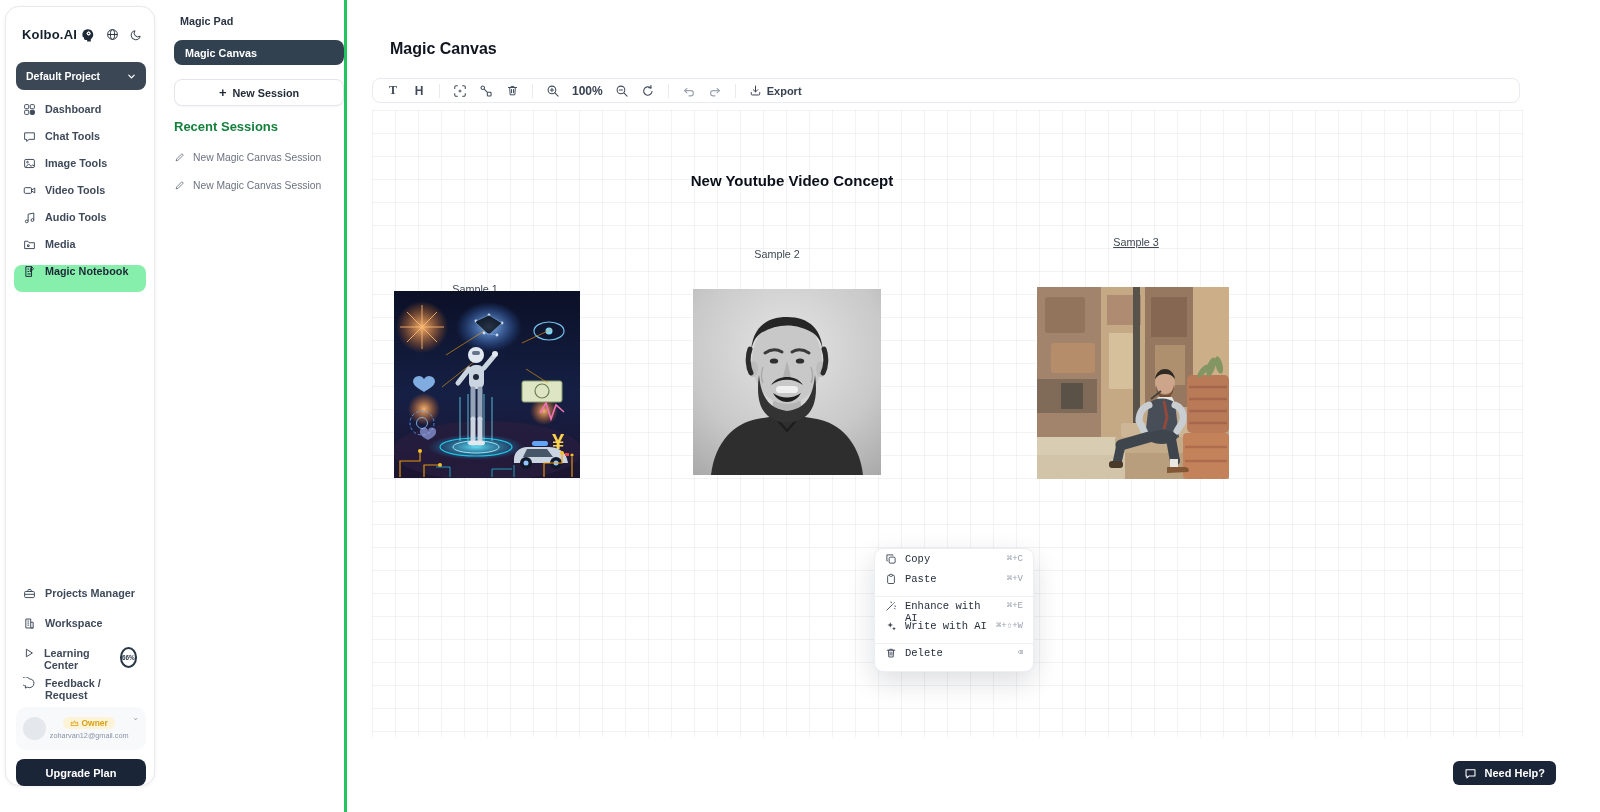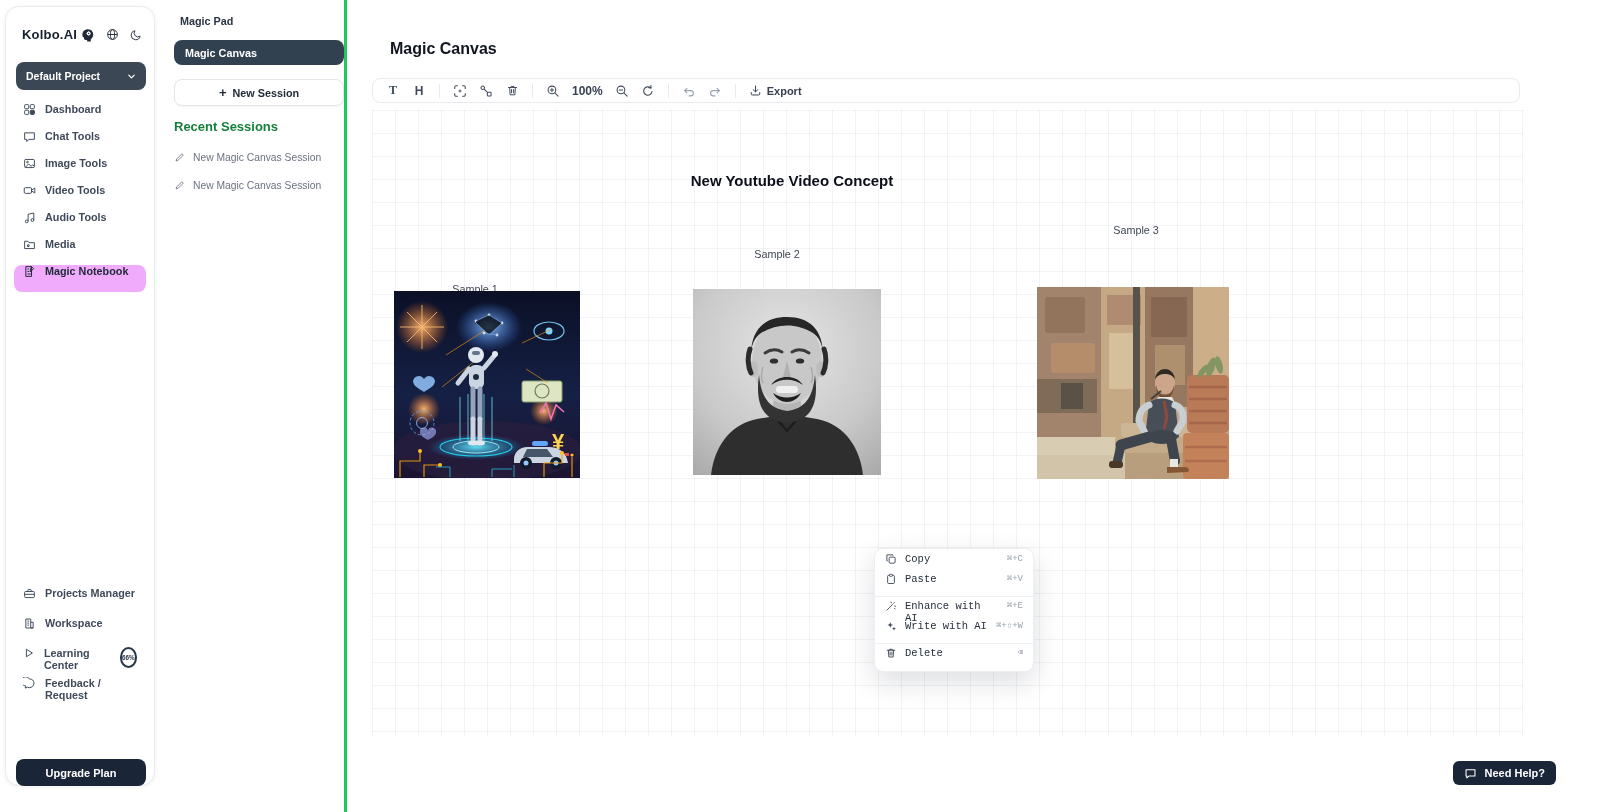--- a/index.html
+++ b/index.html
@@ -14,21 +14,21 @@
   .brand { font-size:13px; font-weight:800; color:#16212e; letter-spacing:.2px; }
   .logo-ico { margin-left:3px; }
   .logo-actions { margin-left:auto; display:flex; gap:11px; align-items:center; }
   .proj-btn { position:absolute; top:55px; left:10px; width:130px; height:28px;
     background:#3b4754; border-radius:8px; color:#fff; display:flex; align-items:center;
     padding:0 10px; font-size:10.5px; font-weight:700; cursor:pointer; }
   .proj-btn .chev { margin-left:auto; }
   .nav { position:absolute; top:96px; left:8px; right:8px; }
   .nav-item { display:flex; align-items:flex-start; gap:9px; height:27px; padding:0 9px;
     border-radius:8px; font-size:10.8px; font-weight:600; color:#3f4a5a; cursor:pointer; }
-  .nav-item.active { background:#f0abfc; color:#1d2835; }
+  .nav-item.active { background:#86efac; color:#1d2835; }
   .footer-nav { position:absolute; top:580px; left:8px; right:8px; }
   .footer-nav .nav-item { height:30px; }
   .progress-ring { width:21px; height:21px; border:2px solid #263647; border-radius:50%;
     display:inline-flex; align-items:center; justify-content:center; font-size:6.3px;
     font-weight:700; color:#263647; margin-left:2px; }
   .user-card { position:absolute; top:700px; left:10px; width:130px; height:43px;
     background:#f7f9fb; border-radius:10px; display:flex; align-items:center; padding:0 7px; cursor:pointer; }
   .avatar { width:23px; height:23px; border-radius:50%; background:#e4e7eb; flex:none; }
   .user-meta { flex:1; display:flex; flex-direction:column; align-items:center; }
   .owner-pill { display:inline-flex; align-items:center; gap:2px; background:#fdf3d7;
@@ -235,20 +235,35 @@
       <div class="nav-item">
         <span class="ico">
             <svg width="13" height="13" viewBox="0 0 16 16" fill="none" stroke="#3f4a5a" stroke-width="1.2" stroke-linejoin="round">
               <path d="M8 2.5a5.5 5.5 0 1 0-4.6 8.4L2.8 13.6l2.8-1a5.5 5.5 0 0 0 7.9-5A5.5 5.5 0 0 0 8 2.5Z"></path>
             </svg>
           </span>
         <span>Feedback / Request</span>
       </div>
     </div>
 
+    <div class="user-card">
+      <span class="avatar"></span>
+      <span class="user-meta">
+        <span class="owner-pill">
+          <span class="ico">
+              <svg width="9" height="8" viewBox="0 0 18 14">
+                <path d="M2 12 3.2 4.8 6.4 8.4 9 2.6l2.6 5.8 3.2-3.6L16 12Z" fill="none" stroke="#d9a018" stroke-width="1.6" stroke-linejoin="round"></path>
+              </svg>
+            </span>
+          <span>Owner</span>
+        </span>
+        <span class="user-email">zoharvan12@gmail.com</span>
+      </span>
+      <span class="user-chev">⌄</span>
+    </div>
 
     <div class="upgrade-btn">Upgrade Plan</div>
   </div>
 
   <div class="session-panel">
     <div class="sp-item" style="top:15px;">Magic Pad</div>
     <div class="sp-pill">
       <span>Magic Canvas</span>
     </div>
     <div class="new-session">
@@ -341,21 +356,21 @@
         </span>
       <span>Export</span>
     </span>
   </div>
 
   <div class="canvas">
     <div class="cv-heading">New Youtube Video Concept</div>
 
     <div class="cv-label" style="left:103px; top:129px;margin-top:44px;">Sample 1</div>
     <div class="cv-label" style="left:405px; top:138px;">Sample 2</div>
-    <div class="cv-label" style="left:764px; top:114px;">Sample 3</div>
+    <div class="cv-label" style="left:764px; top:126px;text-decoration:underline;">Sample 3</div>
 
     <div class="cv-img" style="left:22px; top:181px;">
       <svg width="186" height="187" viewBox="0 0 186 187">
         <defs>
           <linearGradient id="bg1" x1="0" y1="0" x2="0" y2="1">
               <stop offset="0" stop-color="#0b1026"></stop>
               <stop offset=".55" stop-color="#152045"></stop>
               <stop offset="1" stop-color="#1b1430"></stop>
             </linearGradient>
           <radialGradient id="cy" cx=".5" cy=".5" r=".5">

